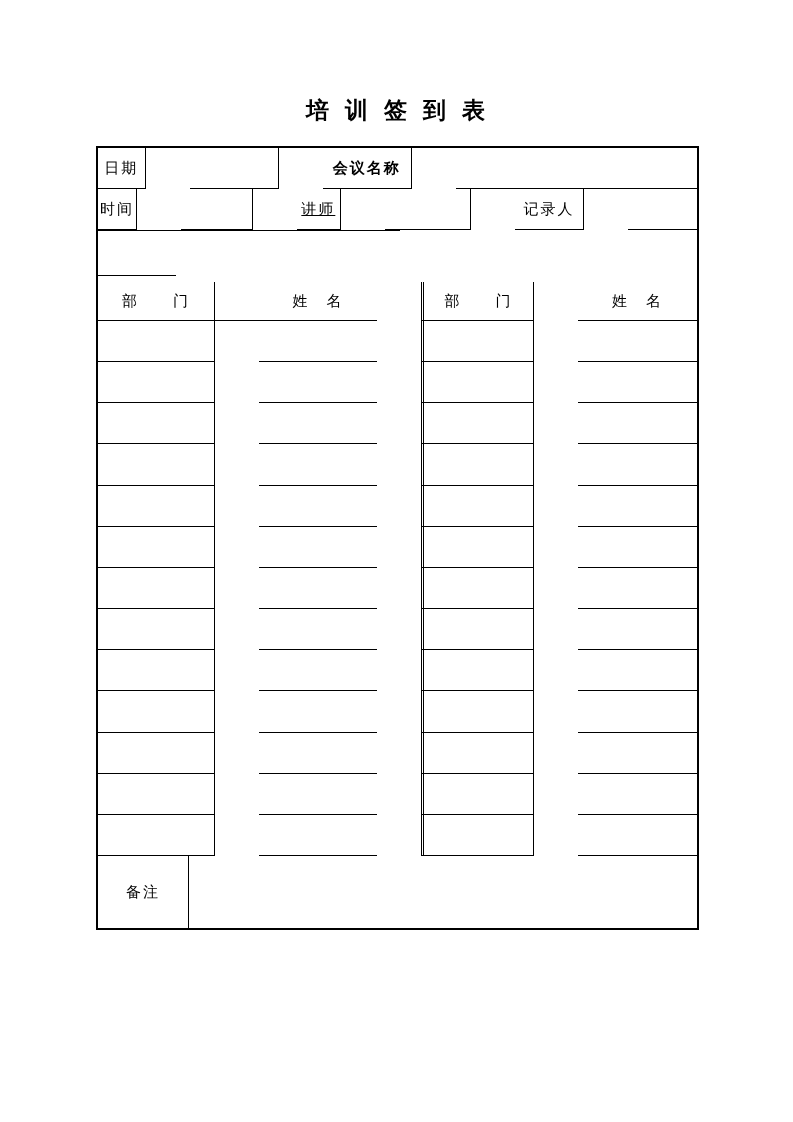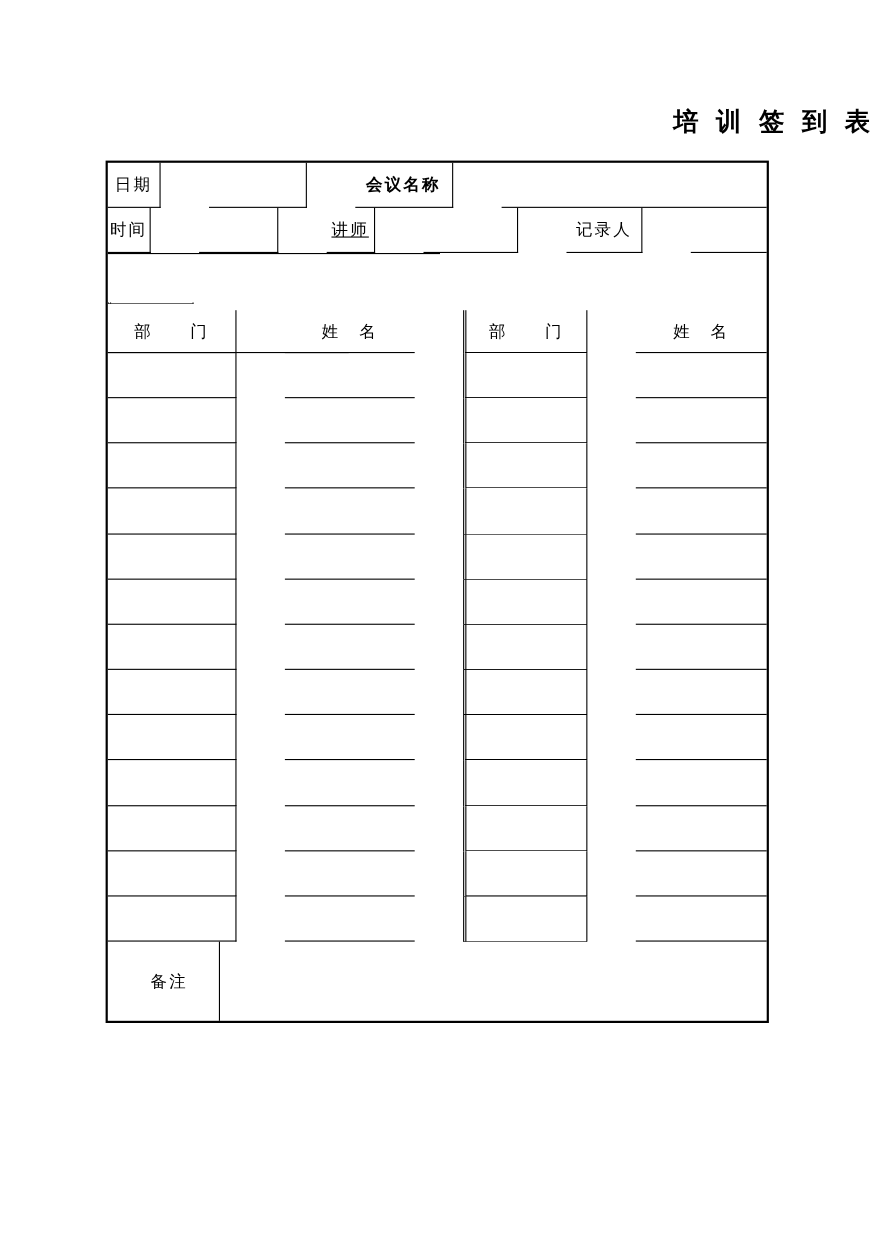--- a/index.html
+++ b/index.html
@@ -3,21 +3,21 @@
 <meta charset="utf-8">
 <style>
   html,body{margin:0;padding:0;}
   body{
     width:793px;height:1122px;background:#ffffff;position:relative;
     font-family:"Liberation Serif","DejaVu Serif",serif;
     color:#000;
   }
   .page-title{
     position:absolute;top:95px;left:0;width:793px;
-    text-align:right;
+    text-align:center;
     font-family:"DejaVu Sans","Liberation Sans",sans-serif;
     font-weight:bold;font-size:23px;
     letter-spacing:2px;word-spacing:4px;
     color:#000;
   }
   .form-table{
     position:absolute;left:96px;top:146px;width:599px;
     border:2px solid #000;
     background:#fff;
   }
@@ -29,21 +29,21 @@
     display:flex;align-items:center;justify-content:center;
     font-size:15px;letter-spacing:2px;
     overflow:hidden;white-space:pre;
   }
   .cell.last{border-right:none;}
   .cell.no-r{border-right:none;}
   .cell.dbl{border-left:3px double #000;}
   .r1,.r2{height:41px;}
   .r3{height:52px;flex-direction:column;}
   .r4{height:39px;}
-  .remark-row{height:72px;padding-left:11px;}
+  .remark-row{height:72px;}
   .remark-row .cell{border-bottom:none;}
   .rows-host{display:flex;flex-direction:column;height:535px;}
   .data-row{flex:1 1 auto;}
   .data-row .cell{height:auto;}
   
   .w-date-l{width:61px;}   .w-date-v{width:114px;}
   .w-meet-l{width:114px;font-weight:bold;}  .w-meet-v{width:310px;}
   .w-time-l{width:61px;}   .w-time-v{width:114px;}
   .w-lect-l{width:69px;text-decoration:underline;}   .w-lect-v{width:136px;}
   .w-rec-l{width:110px;}   .w-rec-v{width:109px;}

